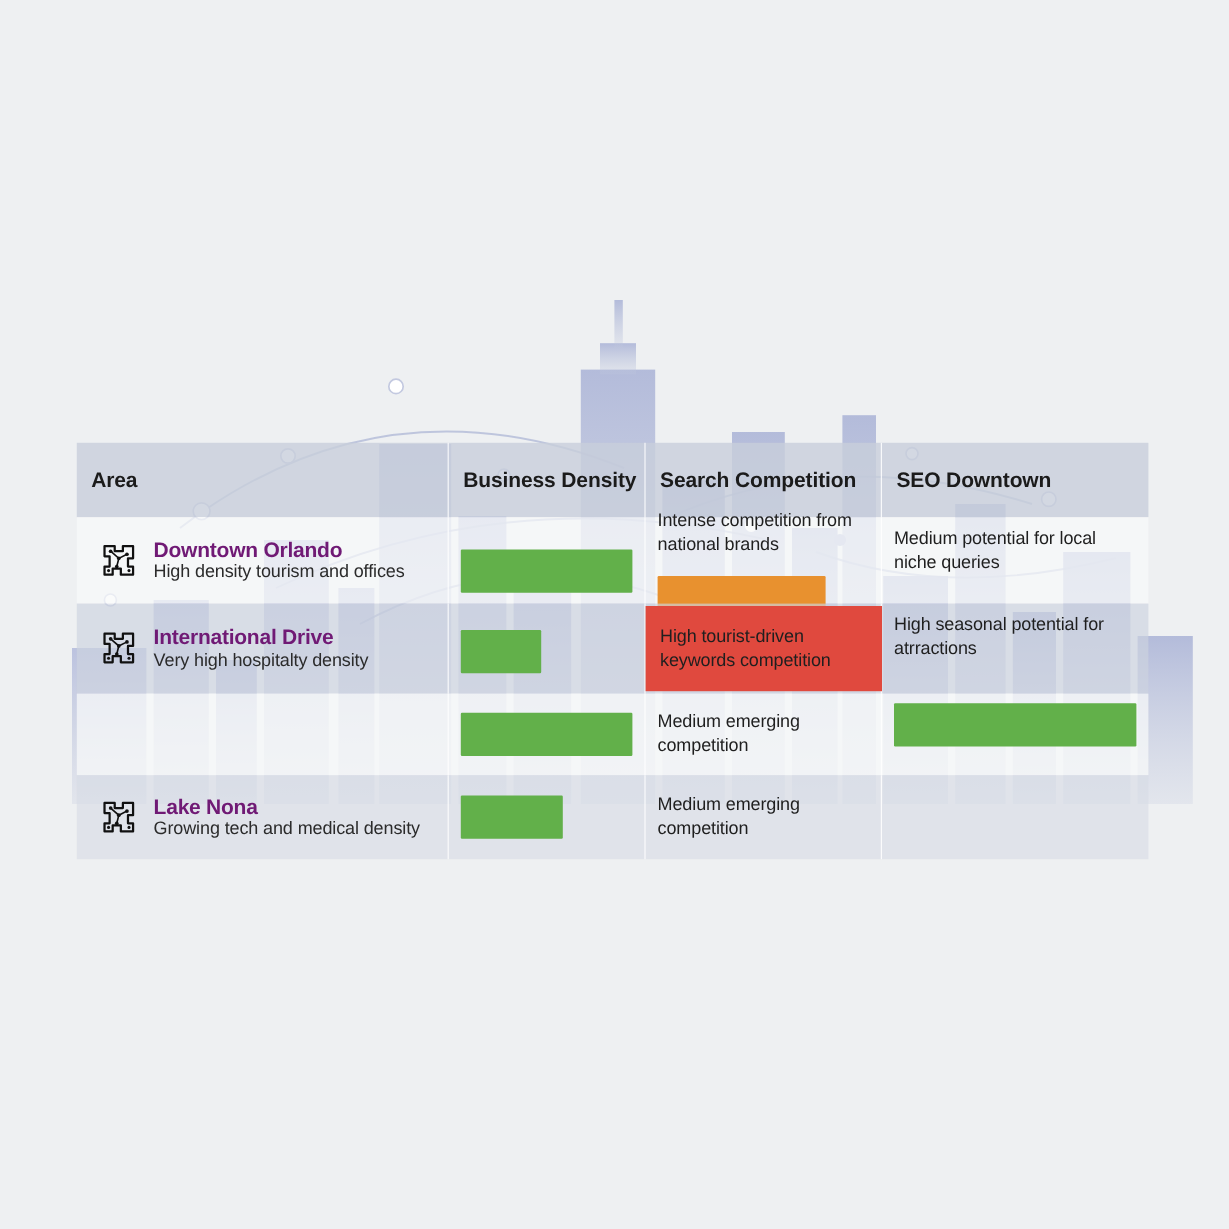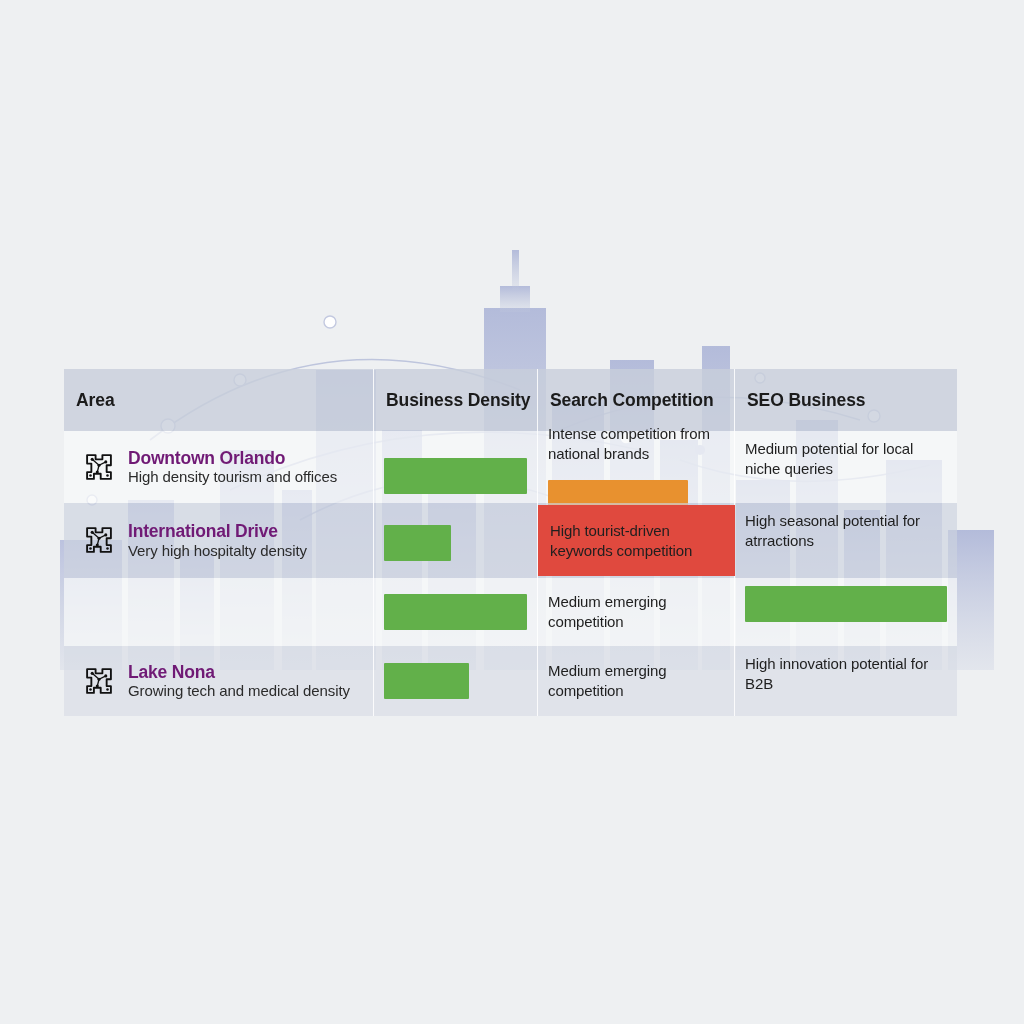--- a/index.html
+++ b/index.html
@@ -118,21 +118,21 @@
     <div class="cell c-area">
       <span class="hdr-txt">Area</span>
     </div>
     <div class="cell c-bd">
       <span class="hdr-txt">Business Density</span>
     </div>
     <div class="cell c-sc">
       <span class="hdr-txt">Search Competition</span>
     </div>
     <div class="cell c-sp">
-      <span class="hdr-txt">SEO Business</span>
+      <span class="hdr-txt">SEO Downtown</span>
     </div>
   </div>
 
   <div class="row r0">
     <div class="cell c-area">
       <div class="area-inner">
         <svg class="map-icon" viewBox="0 0 40 40">
           <g fill="none" stroke="#111" stroke-width="2.2" stroke-linejoin="round">
             <path d="M6 16 L6 6 L16 6 L16 11 L24 11 L24 6 L34 6 L34 18 L29 18 L29 26 L34 26 L34 34 L22 34 L22 28 L14 28 L14 34 L6 34 L6 26 L11 26 L11 16 Z"></path>
           </g>
@@ -253,18 +253,15 @@
           <span class="area-sub">Growing tech and medical density</span>
         </div>
       </div>
     </div>
     <div class="cell c-bd">
       <div class="bar green" style="width:85px;"></div>
     </div>
     <div class="cell c-sc">
       <span class="note">Medium emerging competition</span>
     </div>
-    <div class="cell c-sp">
-      <span class="note">High innovation potential for B2B</span>
-    </div>
   </div>
 
 </div>
 
 </body></html>

